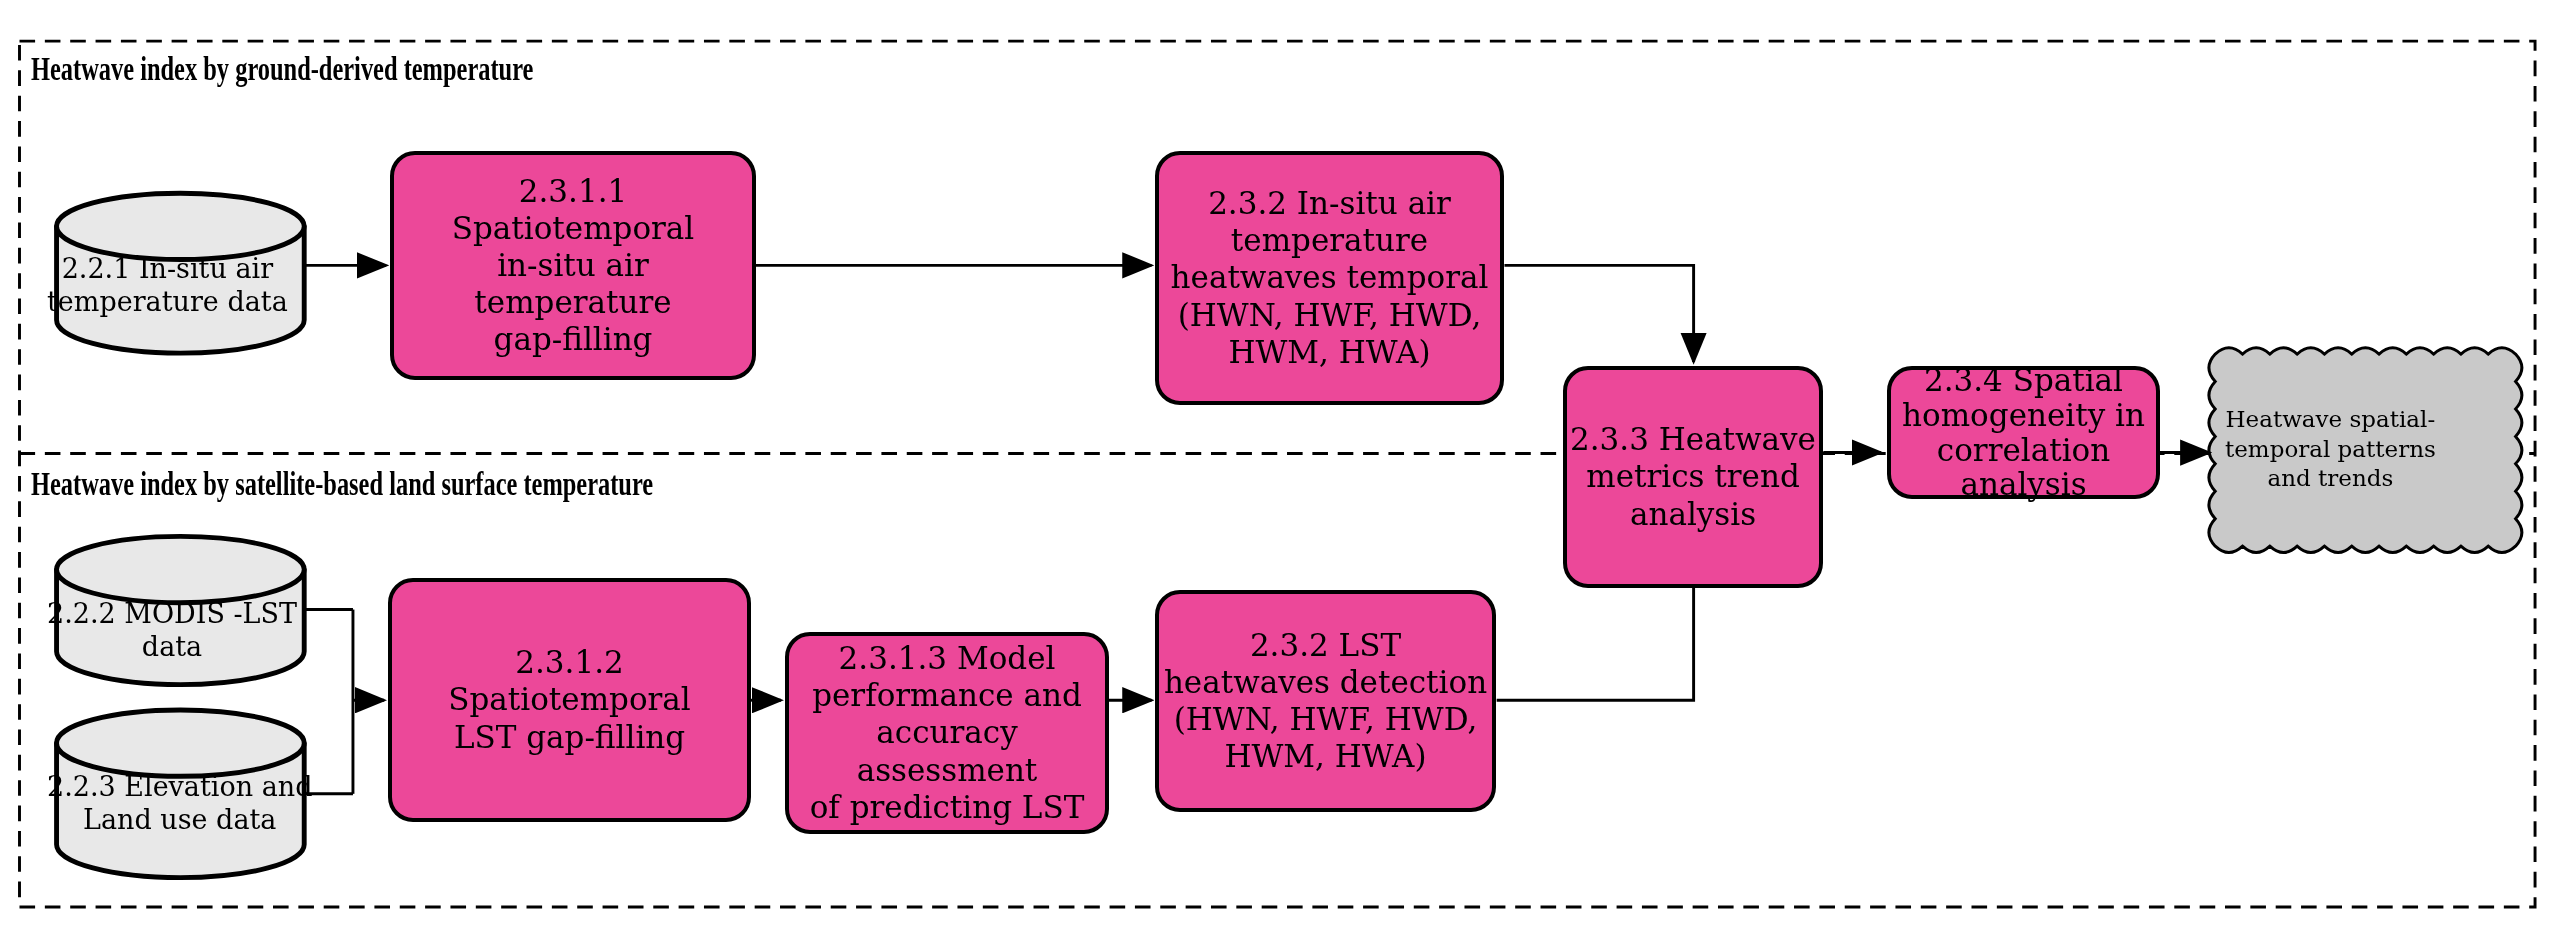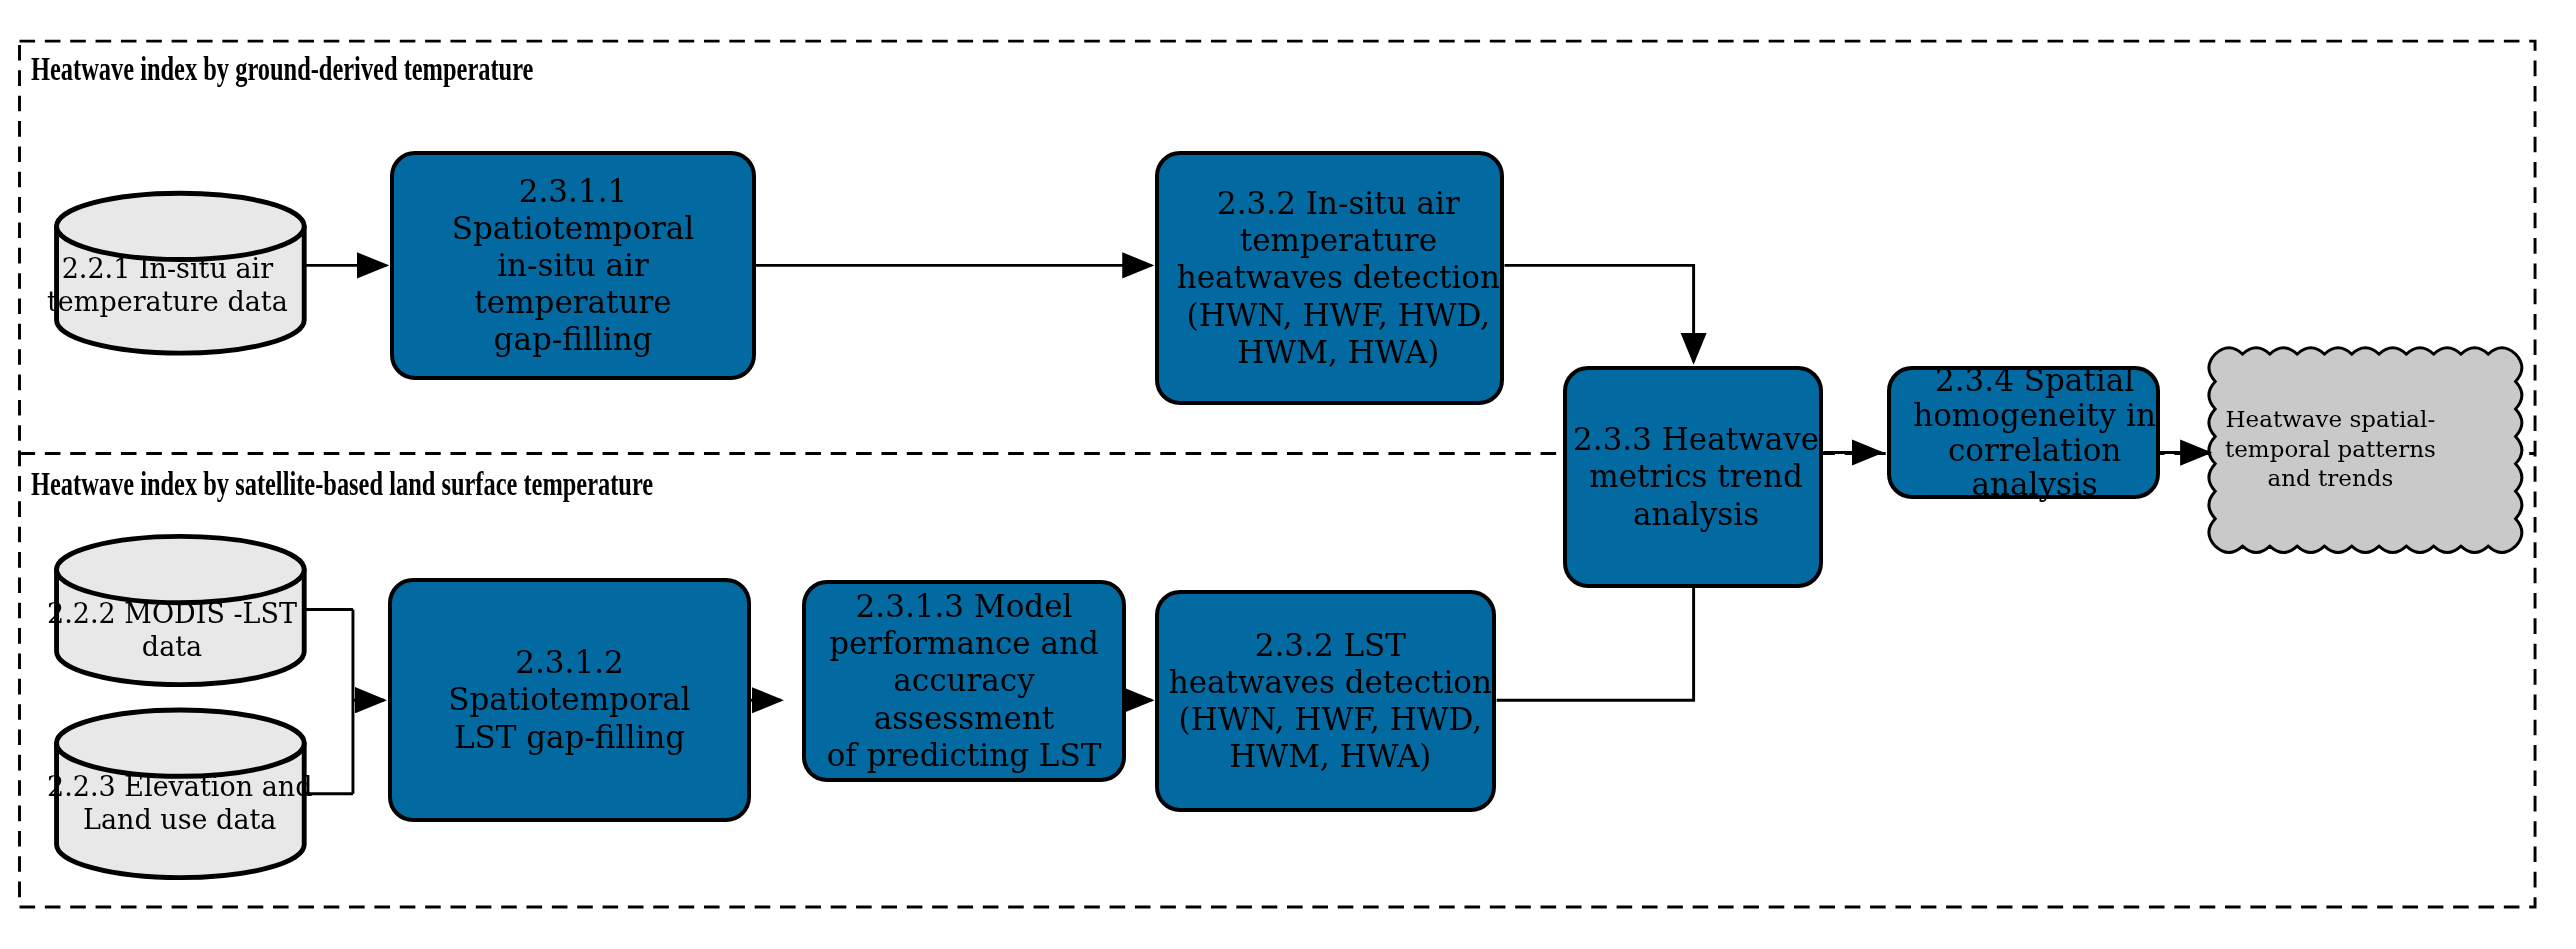--- a/index.html
+++ b/index.html
@@ -17,26 +17,26 @@
     position:absolute;
     font-family:"Liberation Serif","DejaVu Serif",serif;
     font-weight:bold;
     font-size:33px;
     transform:scaleX(0.74);
     transform-origin:left top;
     white-space:nowrap;
   }
   .node{
     position:absolute;
-    background:#0369a1;
+    background:#ec4899;
     border:4.9px solid #000;
     border-radius:25px;
     display:flex;
     align-items:center;
-    justify-content:flex-end;
+    justify-content:center;
     text-align:center;
     font-size:31px;
     line-height:1.2;
     box-sizing:border-box;
   }
   .node span{white-space:pre-line;}
   .shape-label{
     position:absolute;
     display:flex;
     align-items:center;
@@ -118,29 +118,29 @@
   </div>
 
   <div class="node" style="left:390px;top:151px;width:366px;height:229px;">
     <span>2.3.1.1 Spatiotemporal
 in-situ air temperature
 gap-filling</span>
   </div>
   <div class="node" style="left:1155px;top:151px;width:349px;height:254px;">
     <span>2.3.2 In-situ air
 temperature
-heatwaves detection
+heatwaves temporal
 (HWN, HWF, HWD,
 HWM, HWA)</span>
   </div>
   <div class="node" style="left:388px;top:578px;width:363px;height:244px;">
     <span>2.3.1.2 Spatiotemporal
 LST gap-filling</span>
   </div>
-  <div class="node" style="left:785px;top:580px;width:324px;height:202px;margin-left:17px;">
+  <div class="node" style="left:785px;top:632px;width:324px;height:202px;">
     <span>2.3.1.3 Model
 performance and
 accuracy assessment
 of predicting LST</span>
   </div>
   <div class="node" style="left:1155px;top:590px;width:341px;height:222px;">
     <span>2.3.2 LST
 heatwaves detection
 (HWN, HWF, HWD,
 HWM, HWA)</span>

